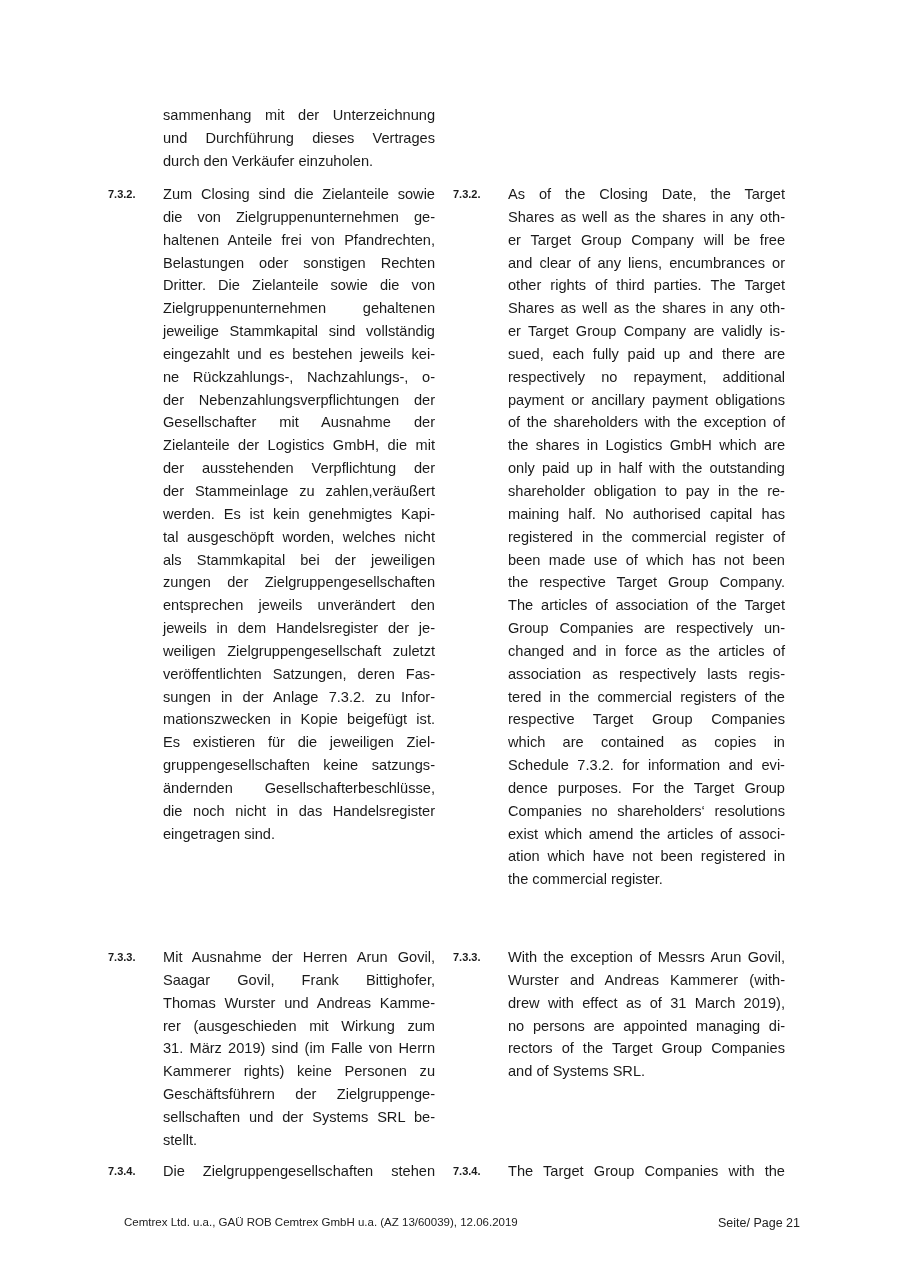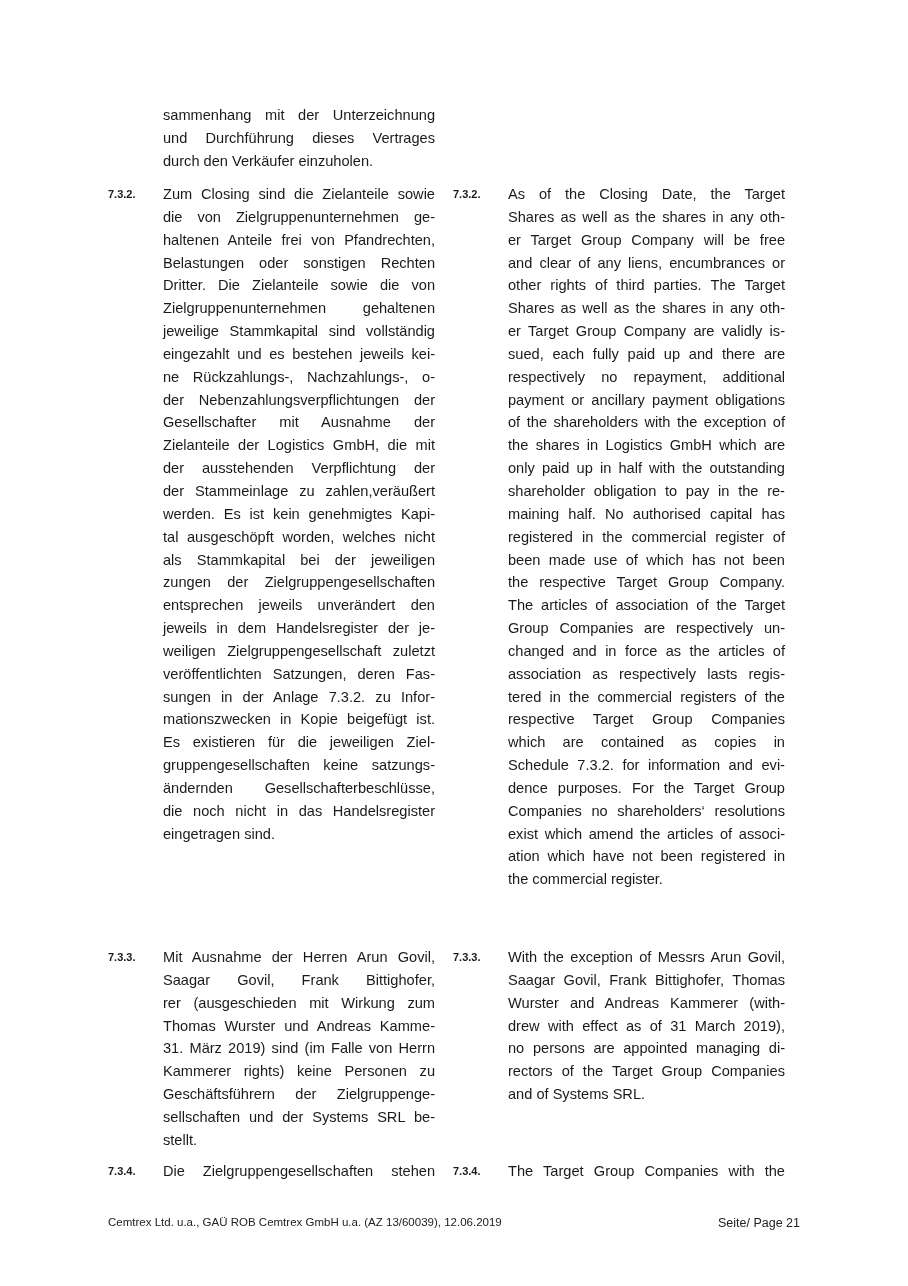--- a/index.html
+++ b/index.html
@@ -9,21 +9,21 @@
   .col { position: absolute; }
   .left-col { left: 108px; width: 327px; }
   .right-col { left: 453px; width: 332px; }
   .clause { position: absolute; left: 0; width: 100%; }
   .num { position: absolute; left: 0; top: 0; font-weight: bold; font-size: 11px; line-height: 22.85px; }
   .body { margin-left: 55px; font-size: 14.6px; line-height: 22.85px; text-align: justify; hyphens: manual; }
   .body .line { display: block; text-align: justify; text-align-last: justify; white-space: nowrap; height: 22.85px; }
   .body .line.last { text-align-last: left; }
   .body b { font-weight: normal; }
   .footer { position: absolute; top: 1216px; left: 108px; width: 692px; font-size: 11.5px; color: #222; }
-  .footer-left { position: absolute; left: 0; top: 0; }
+  .footer-left { position: absolute; left: 16px; top: 0; }
   .footer-right { position: absolute; right: 0; top: 0; font-size: 12.5px; }
 </style>
 </head>
 <body>
 
 <div class="page">
 
   <div class="col left-col">
     <div class="clause" style="top:104px;">
       <div class="body">
@@ -64,22 +64,22 @@
           <span class="line">ändernden Gesellschafterbeschlüsse,</span>
           <span class="line">die noch nicht in das Handelsregister</span>
           <span class="line last">eingetragen sind.</span>
         </div>
     </div>
     <div class="clause" style="top:946px;">
       <span class="num">7.3.3.</span>
       <div class="body">
           <span class="line">Mit Ausnahme der Herren Arun Govil,</span>
           <span class="line">Saagar Govil, Frank Bittighofer,</span>
+          <span class="line">Thomas Wurster und Andreas Kamme-</span>
           <span class="line">rer (ausgeschieden mit Wirkung zum</span>
-          <span class="line">Thomas Wurster und Andreas Kamme-</span>
           <span class="line">31. März 2019) sind (im Falle von Herrn</span>
           <span class="line">Kammerer rights) keine Personen zu</span>
           <span class="line">Geschäftsführern der Zielgruppenge-</span>
           <span class="line">sellschaften und der Systems SRL be-</span>
           <span class="line last">stellt.</span>
         </div>
     </div>
     <div class="clause" style="top:1160px;">
       <span class="num">7.3.4.</span>
       <div class="body">
@@ -122,21 +122,20 @@
           <span class="line">Companies no shareholders‘ resolutions</span>
           <span class="line">exist which amend the articles of associ-</span>
           <span class="line">ation which have not been registered in</span>
           <span class="line last">the commercial register.</span>
         </div>
     </div>
     <div class="clause" style="top:946px;">
       <span class="num">7.3.3.</span>
       <div class="body">
           <span class="line">With the exception of Messrs Arun Govil,</span>
-          <span class="line">Saagar Govil, Frank Bittighofer, Thomas</span>
           <span class="line">Wurster and Andreas Kammerer (with-</span>
           <span class="line">drew with effect as of 31 March 2019),</span>
           <span class="line">no persons are appointed managing di-</span>
           <span class="line">rectors of the Target Group Companies</span>
           <span class="line last">and of Systems SRL.</span>
         </div>
     </div>
     <div class="clause" style="top:1160px;">
       <span class="num">7.3.4.</span>
       <div class="body">

